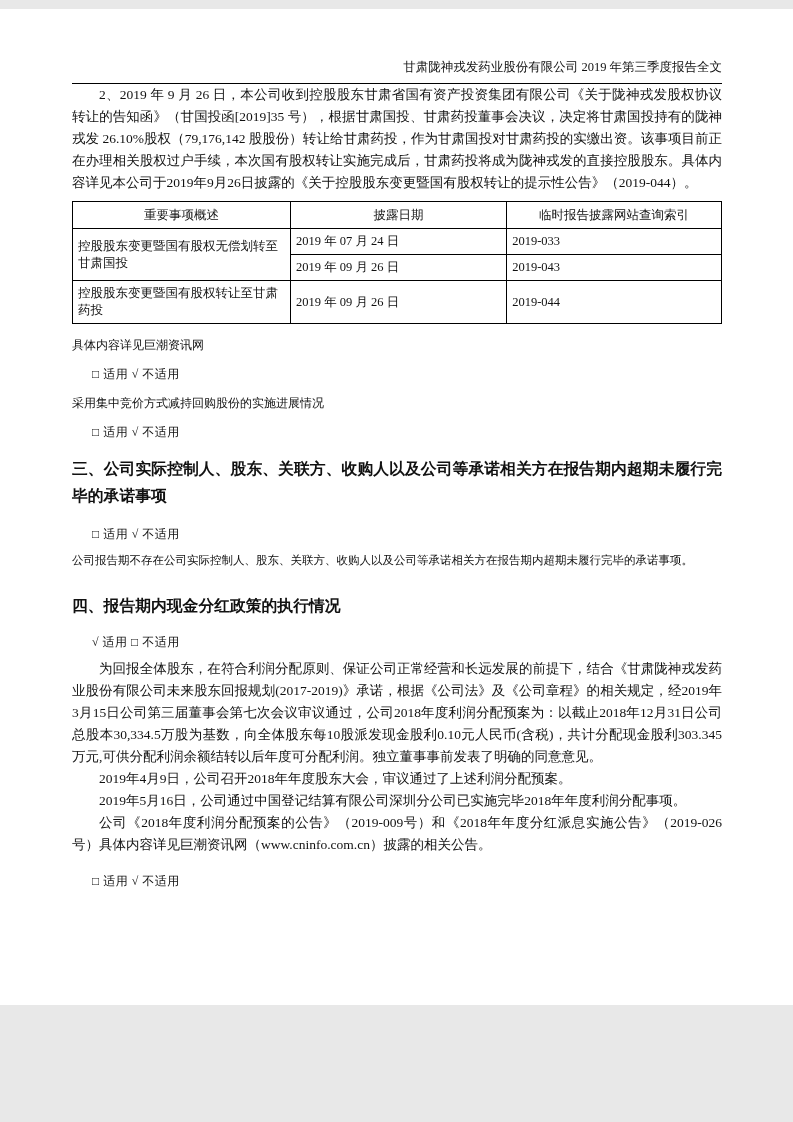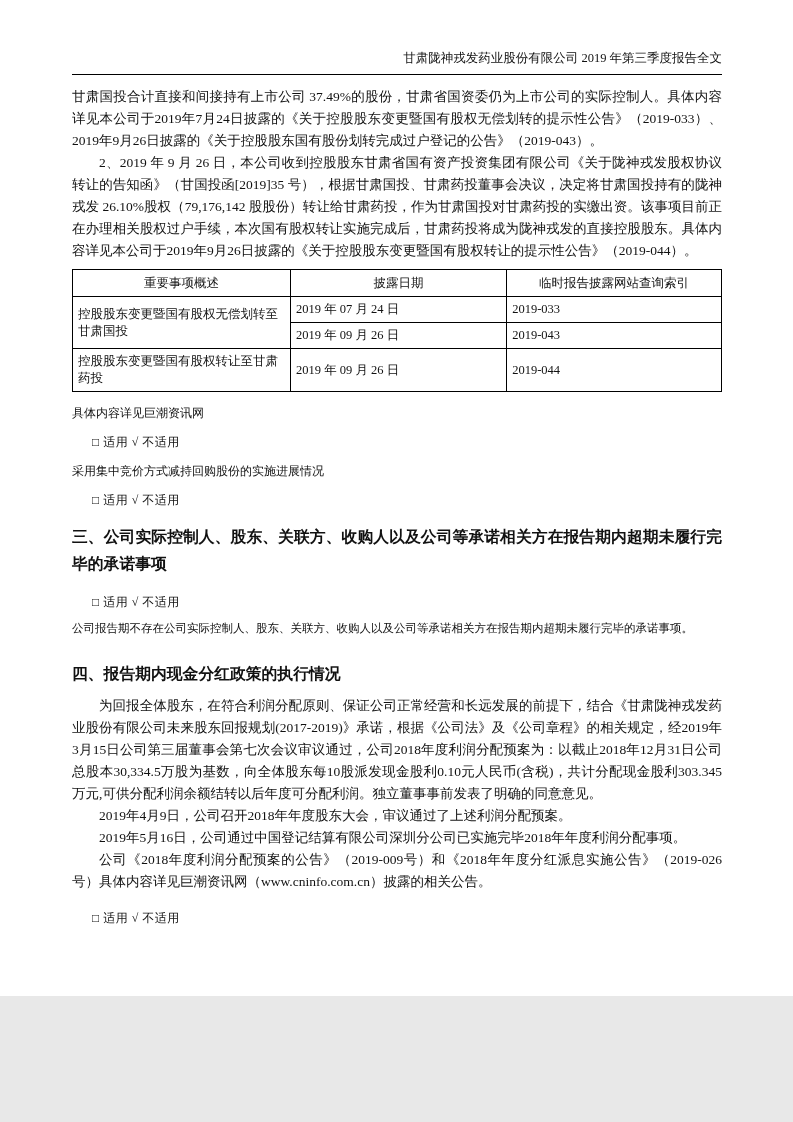--- a/index.html
+++ b/index.html
@@ -1,21 +1,21 @@
 <!DOCTYPE html>
 <html><head>
 <meta charset="utf-8">
 <style>
   * { box-sizing: border-box; }
   html, body { margin: 0; padding: 0; background: #e8e8e8; }
   .page {
     position: relative;
     width: 793px;
     height: 996px;
-    margin: 0 auto;
+    margin: 9px auto;
     background: #ffffff;
     font-family: "Liberation Serif", "DejaVu Serif", serif;
     color: #111;
     overflow: hidden;
   }
   .doc-header {
     position: absolute;
     top: 50px;
     left: 72px;
     width: 650px;
@@ -132,21 +132,20 @@
 </style>
 </head>
 <body>
 
 <div class="page">
 
   <div class="doc-header">甘肃陇神戎发药业股份有限公司 2019 年第三季度报告全文</div>
 
   <div class="content">
 
-    <p class="body-para first">甘肃国投合计直接和间接持有上市公司 37.49%的股份，甘肃省国资委仍为上市公司的实际控制人。具体内容详见本公司于2019年7月24日披露的《关于控股股东变更暨国有股权无偿划转的提示性公告》（2019-033）、2019年9月26日披露的《关于控股股东国有股份划转完成过户登记的公告》（2019-043）。</p>
     <p class="body-para indent">2、2019 年 9 月 26 日，本公司收到控股股东甘肃省国有资产投资集团有限公司《关于陇神戎发股权协议转让的告知函》（甘国投函[2019]35 号），根据甘肃国投、甘肃药投董事会决议，决定将甘肃国投持有的陇神戎发 26.10%股权（79,176,142 股股份）转让给甘肃药投，作为甘肃国投对甘肃药投的实缴出资。该事项目前正在办理相关股权过户手续，本次国有股权转让实施完成后，甘肃药投将成为陇神戎发的直接控股股东。具体内容详见本公司于2019年9月26日披露的《关于控股股东变更暨国有股权转让的提示性公告》（2019-044）。</p>
 
     <table class="matters">
       <colgroup>
           <col class="c1">
           <col class="c2">
           <col class="c3">
         </colgroup>
       <thead>
         <tr>
@@ -176,20 +175,21 @@
     <div class="small-line">具体内容详见巨潮资讯网</div>
     <div class="applicability">□ 适用 √ 不适用</div>
     <div class="small-line">采用集中竞价方式减持回购股份的实施进展情况</div>
     <div class="applicability">□ 适用 √ 不适用</div>
 
     <h2 class="sec-heading">三、公司实际控制人、股东、关联方、收购人以及公司等承诺相关方在报告期内超期未履行完毕的承诺事项</h2>
     <div class="applicability" style="margin-top:17px;">□ 适用 √ 不适用</div>
     <div class="sec-note">公司报告期不存在公司实际控制人、股东、关联方、收购人以及公司等承诺相关方在报告期内超期未履行完毕的承诺事项。</div>
 
     <h2 class="sec-heading h4x">四、报告期内现金分红政策的执行情况</h2>
+    <div class="applicability" style="margin-top:15px;">√ 适用 □ 不适用</div>
     <div class="para-block">
       <p class="body-para indent">为回报全体股东，在符合利润分配原则、保证公司正常经营和长远发展的前提下，结合《甘肃陇神戎发药业股份有限公司未来股东回报规划(2017-2019)》承诺，根据《公司法》及《公司章程》的相关规定，经2019年3月15日公司第三届董事会第七次会议审议通过，公司2018年度利润分配预案为：以截止2018年12月31日公司总股本30,334.5万股为基数，向全体股东每10股派发现金股利0.10元人民币(含税)，共计分配现金股利303.345万元,可供分配利润余额结转以后年度可分配利润。独立董事事前发表了明确的同意意见。</p>
       <p class="body-para indent">2019年4月9日，公司召开2018年年度股东大会，审议通过了上述利润分配预案。</p>
       <p class="body-para indent">2019年5月16日，公司通过中国登记结算有限公司深圳分公司已实施完毕2018年年度利润分配事项。</p>
       <p class="body-para indent">公司《2018年度利润分配预案的公告》（2019-009号）和《2018年年度分红派息实施公告》（2019-026号）具体内容详见巨潮资讯网（www.cninfo.com.cn）披露的相关公告。</p>
     </div>
 
     <div class="applicability" style="margin-top:17px;">□ 适用 √ 不适用</div>
 
   </div>

